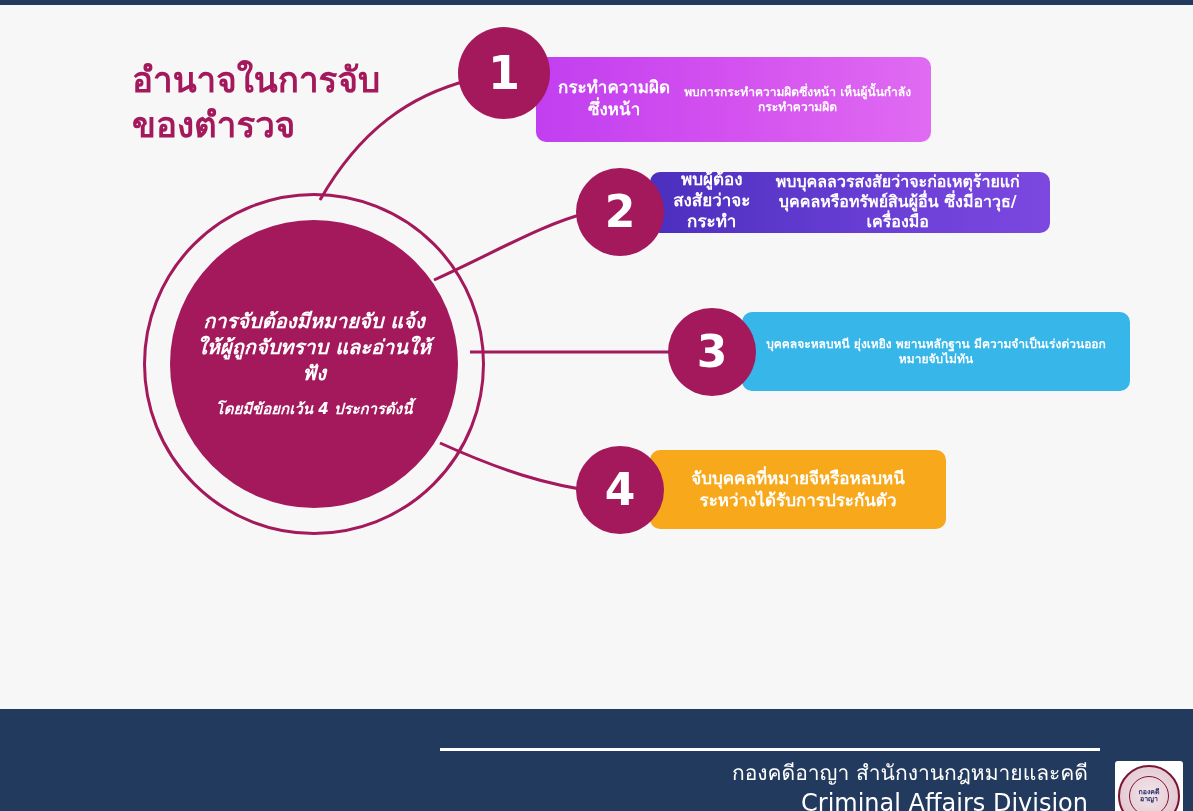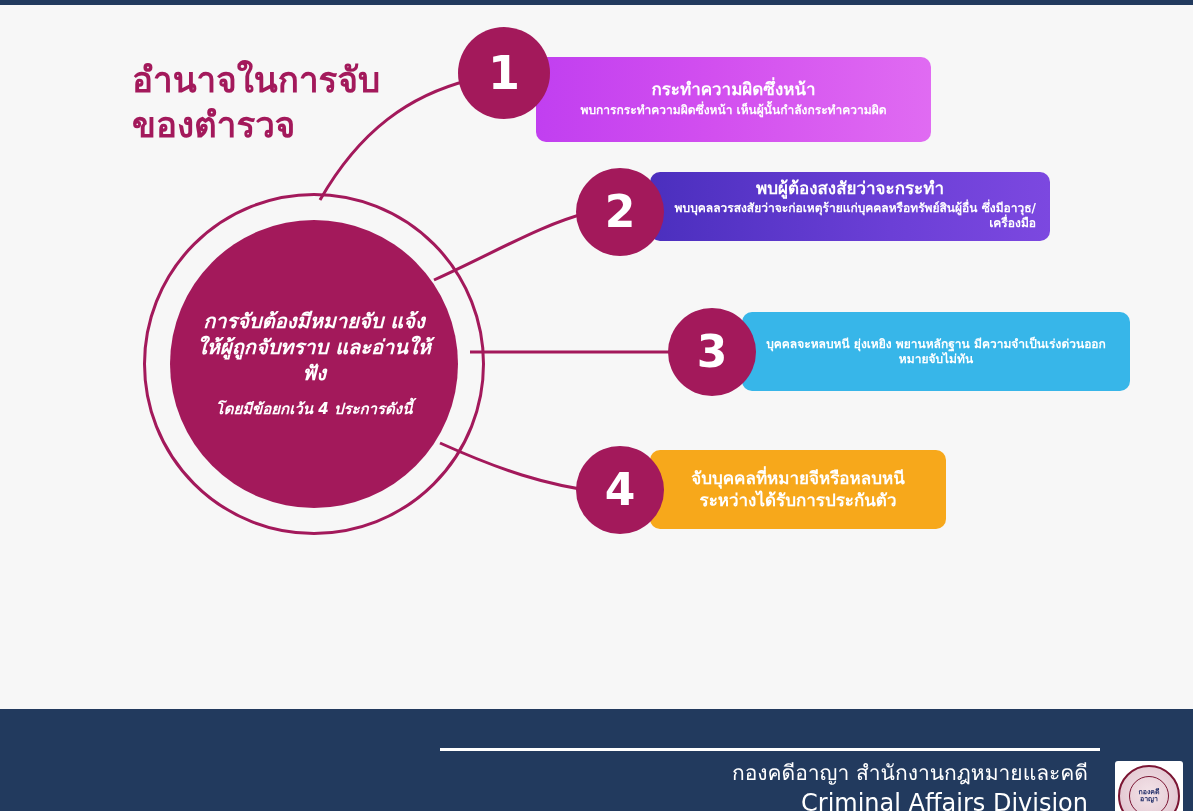--- a/index.html
+++ b/index.html
@@ -96,21 +96,21 @@
   
   .step {
     position: absolute;
   }
   .step-bar {
     position: absolute;
     left: 60px;
     top: 0;
     border-radius: 10px;
     display: flex;
-    flex-direction: column;
+    flex-direction: row;
     align-items: center;
     justify-content: center;
     text-align: center;
     color: #ffffff;
     box-sizing: border-box;
     padding: 6px 14px;
   }
   .step-badge {
     position: absolute;
     left: 0;
@@ -147,27 +147,26 @@
     height: 85px;
     padding-top: 4px;
   }
   #step-1 .step-heading { font-size: 17px; }
   #step-1 .step-body { font-size: 12px; }
 
   #step-2 { left: 576px; top: 168px; }
   #step-2 .step-badge { width: 88px; height: 88px; font-size: 44px; }
   #step-2 .step-bar {
     left: 74px; top: 4px;
-    width: 400px; height: 69px;
+    width: 400px; height: 61px;
     background: linear-gradient(90deg, #4b2fbe 0%, #6b3fd6 60%, #7c48e0 100%);
     padding-top: 2px;
-    text-align: right;
   }
   #step-2 .step-heading { font-size: 17px; }
-  #step-2 .step-body { font-size: 12px; }
+  #step-2 .step-body { font-size: 16px; }
 
   #step-3 { left: 668px; top: 308px; }
   #step-3 .step-badge { width: 88px; height: 88px; font-size: 44px; }
   #step-3 .step-bar {
     left: 74px; top: 4px;
     width: 388px; height: 79px;
     background: #37b6e9;
     justify-content: center;
   }
   #step-3 .step-heading { font-size: 12px; }

